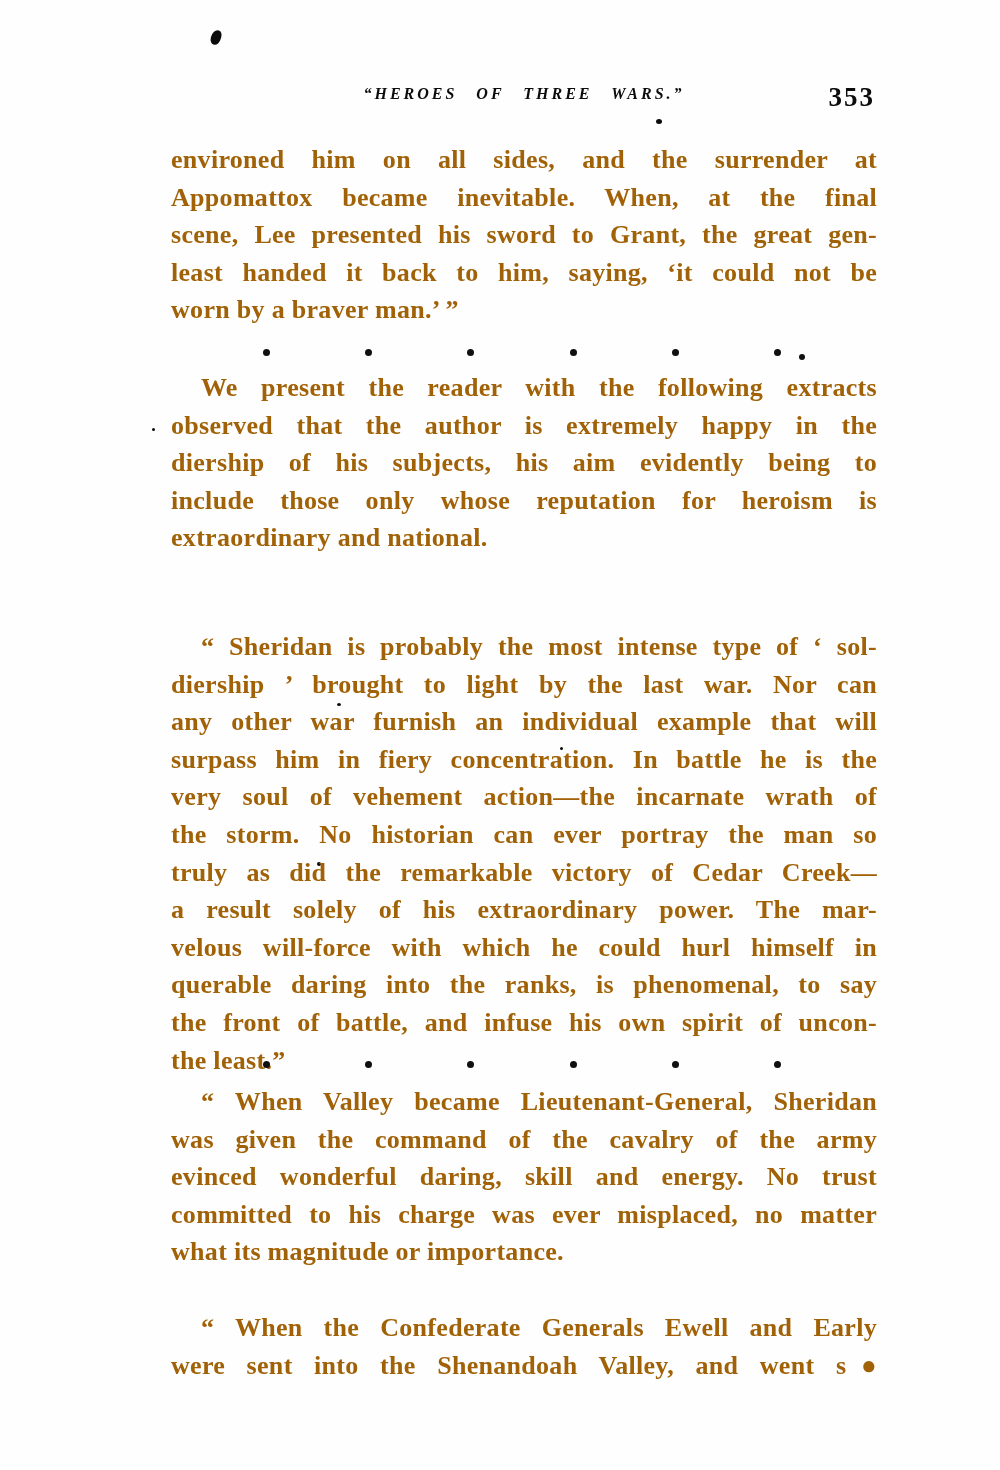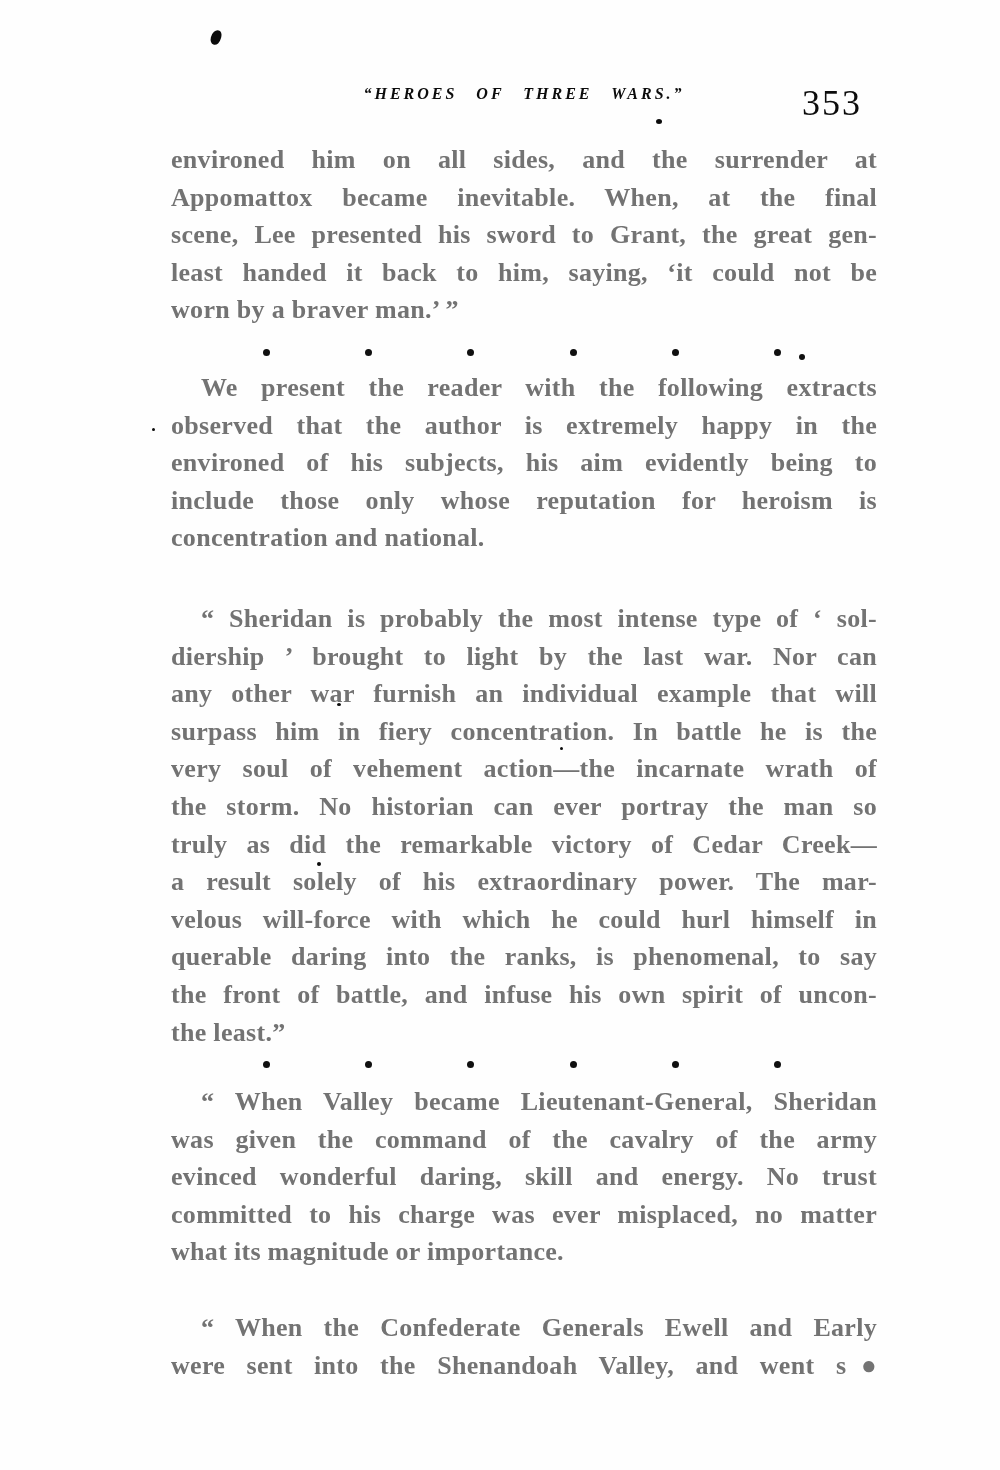--- a/index.html
+++ b/index.html
@@ -8,28 +8,28 @@
     overflow:hidden;color:#0c0c0c;
     font-family:"Liberation Serif","DejaVu Serif",serif;
   }
   
   .header{position:absolute;top:85px;left:171px;width:706px;height:34px;}
   .title{
     display:block;text-align:center;font-style:italic;font-weight:700;
     font-size:16px;letter-spacing:3px;word-spacing:12px;white-space:nowrap;
   }
   .pagenum{
-    position:absolute;right:15px;top:-3px;font-weight:400;font-size:36px;
+    position:absolute;right:2px;top:-3px;font-weight:700;font-size:27px;
     letter-spacing:2px;font-style:normal;
   }
   
   .para{
     position:absolute;left:171px;width:706px;
     font-weight:700;font-size:26px;line-height:37.6px;letter-spacing:0.3px;
-    color:#737373;
+    color:#a16207;
   }
   .line{text-align:justify;text-align-last:justify;height:37.6px;overflow:hidden;}
   .line.flush{text-align-last:left;}
   .line.indent{text-indent:30px;}
   
   .sep{
     position:absolute;left:263px;width:518px;height:8px;
     display:flex;justify-content:space-between;align-items:center;
   }
   .dot{width:7px;height:7px;border-radius:50%;background:#101010;flex:0 0 auto;}
@@ -73,25 +73,25 @@
       <div class="dot"></div>
       <div class="dot"></div>
       <div class="dot"></div>
       <div class="dot"></div>
       <div class="dot"></div>
       <div class="dot extra"></div>
     </div>
   <div class="para" style="top:369px">
       <div class="line indent">We present the reader with the following extracts</div>
       <div class="line">observed that the author is extremely happy in the</div>
-      <div class="line">environed of his subjects, his aim evidently being to</div>
+      <div class="line">diership of his subjects, his aim evidently being to</div>
       <div class="line">include those only whose reputation for heroism is</div>
-      <div class="line flush">concentration and national.</div>
+      <div class="line flush">extraordinary and national.</div>
     </div>
-  <div class="para" style="top:600px">
+  <div class="para" style="top:628px">
       <div class="line indent">“ Sheridan is probably the most intense type of ‘ sol-</div>
       <div class="line">diership ’ brought to light by the last war. Nor can</div>
       <div class="line">any other war furnish an individual example that will</div>
       <div class="line">surpass him in fiery concentration. In battle he is the</div>
       <div class="line">very soul of vehement action—the incarnate wrath of</div>
       <div class="line">the storm. No historian can ever portray the man so</div>
       <div class="line">truly as did the remarkable victory of Cedar Creek—</div>
       <div class="line">a result solely of his extraordinary power. The mar-</div>
       <div class="line">velous will-force with which he could hurl himself in</div>
       <div class="line">querable daring into the ranks, is phenomenal, to say</div>

